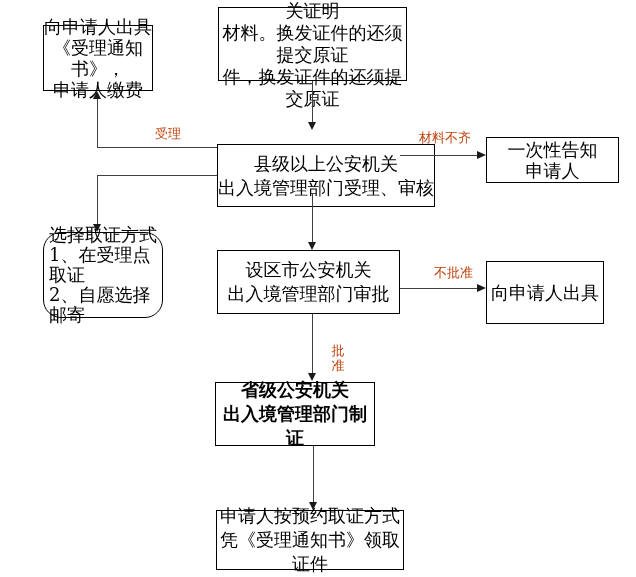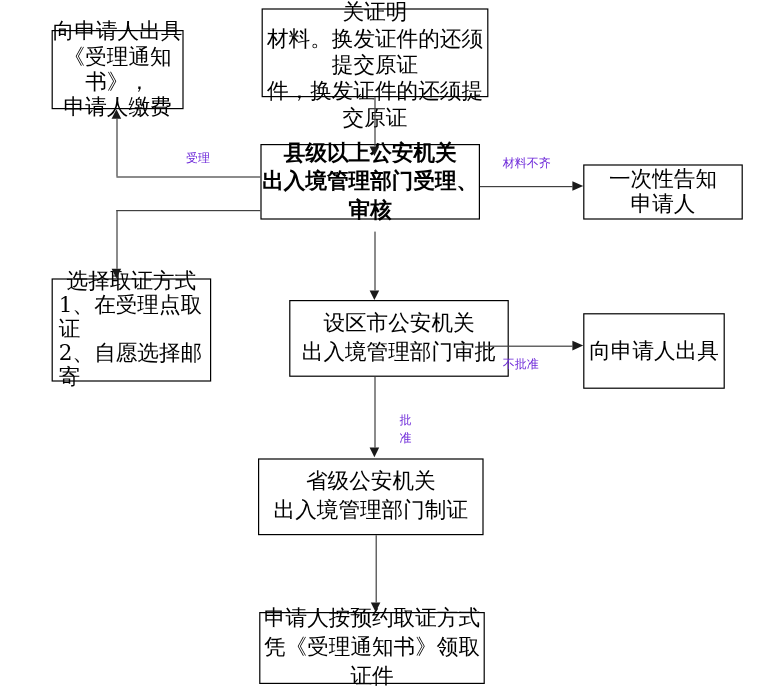--- a/index.html
+++ b/index.html
@@ -27,66 +27,66 @@
   .node .ln { width: 100%; }
   .node.choose { align-items: stretch; text-align: left; }
   .node.choose .ln { padding-left: 5px; box-sizing: border-box; }
   .node.choose .ln.center { text-align: center; padding-left: 0; }
   .hline { position: absolute; height: 1px; background: #404040; }
   .vline { position: absolute; width: 1px; background: #404040; }
   .arr { position: absolute; width: 0; height: 0; }
   .arr.down  { border-left: 4px solid transparent; border-right: 4px solid transparent; border-top: 8px solid #1a1a1a; }
   .arr.up    { border-left: 4px solid transparent; border-right: 4px solid transparent; border-bottom: 8px solid #1a1a1a; }
   .arr.right { border-top: 4px solid transparent; border-bottom: 4px solid transparent; border-left: 9px solid #1a1a1a; }
-  .edge-label { position: absolute; font-size: 10px; white-space: nowrap; color: #6d28d9; }
+  .edge-label { position: absolute; font-size: 13px; white-space: nowrap; color: #c2410c; }
   .edge-label.vertical { width: 14px; white-space: normal; word-break: break-all; line-height: 15px; text-align: center; }
 </style>
 </head>
 <body>
 
 <div class="canvas">
 
   <div class="node" style="left:218px;top:7px;width:189px;height:74px;line-height:22px;">
     <div class="ln">申请人交验身份证等有关证明</div>
     <div class="ln">材料。换发证件的还须提交原证</div>
     <div class="ln">件，换发证件的还须提交原证</div>
   </div>
 
   <div class="node" style="left:43px;top:25px;width:110px;height:66px;line-height:21px;">
     <div class="ln">向申请人出具</div>
     <div class="ln">《受理通知书》，</div>
     <div class="ln">申请人缴费</div>
   </div>
 
-  <div class="node" style="left:217px;top:120px;width:183px;height:63px;line-height:24px;font-weight:bold;">
+  <div class="node" style="left:217px;top:144px;width:218px;height:63px;line-height:24px;">
     <div class="ln">县级以上公安机关</div>
     <div class="ln">出入境管理部门受理、审核</div>
   </div>
 
   <div class="node" style="left:486px;top:137px;width:133px;height:46px;line-height:21px;">
     <div class="ln">一次性告知</div>
     <div class="ln">申请人</div>
   </div>
 
-  <div class="node choose" style="left:43px;top:232px;width:133px;height:86px;line-height:20px;">
+  <div class="node choose" style="left:43px;top:232px;width:120px;height:86px;line-height:20px;border-radius:18px;">
     <div class="ln center">选择取证方式</div>
     <div class="ln">1、在受理点取证</div>
     <div class="ln">2、自愿选择邮寄</div>
   </div>
 
-  <div class="node" style="left:217px;top:250px;width:183px;height:64px;line-height:24px;margin-left:24px;">
+  <div class="node" style="left:217px;top:250px;width:183px;height:64px;line-height:24px;">
     <div class="ln">设区市公安机关</div>
     <div class="ln">出入境管理部门审批</div>
   </div>
 
   <div class="node" style="left:486px;top:261px;width:118px;height:63px;line-height:24px;">
     <div class="ln">向申请人出具</div>
   </div>
 
-  <div class="node" style="left:215px;top:382px;width:188px;height:64px;line-height:24px;">
+  <div class="node" style="left:215px;top:382px;width:160px;height:64px;line-height:24px;font-weight:bold;">
     <div class="ln">省级公安机关</div>
     <div class="ln">出入境管理部门制证</div>
   </div>
 
   <div class="node" style="left:216px;top:510px;width:188px;height:60px;line-height:24px;">
     <div class="ln">申请人按预约取证方式</div>
     <div class="ln">凭《受理通知书》领取证件</div>
   </div>
 
   <div class="vline" style="left:312px;top:81px;height:41px;"></div>
@@ -103,21 +103,21 @@
 
   <div class="hline" style="left:97px;top:175px;width:120px;"></div>
   <div class="vline" style="left:97px;top:175px;height:49px;"></div>
   <div class="arr down" style="left:93px;top:224px;"></div>
 
   <div class="vline" style="left:312px;top:193px;height:49px;"></div>
   <div class="arr down" style="left:308px;top:242px;"></div>
 
   <div class="hline" style="left:400px;top:288px;width:77px;"></div>
   <div class="arr right" style="left:477px;top:284px;"></div>
-  <div class="edge-label" style="left:419px;top:264px;margin-top:33px;">不批准</div>
+  <div class="edge-label" style="left:434px;top:264px;">不批准</div>
 
   <div class="vline" style="left:312px;top:314px;height:59px;"></div>
   <div class="arr down" style="left:308px;top:373px;"></div>
   <div class="edge-label vertical" style="left:331px;top:327px;margin-top:16px;">批准</div>
 
   <div class="vline" style="left:313px;top:446px;height:56px;"></div>
   <div class="arr down" style="left:309px;top:502px;"></div>
 
 </div>
 

